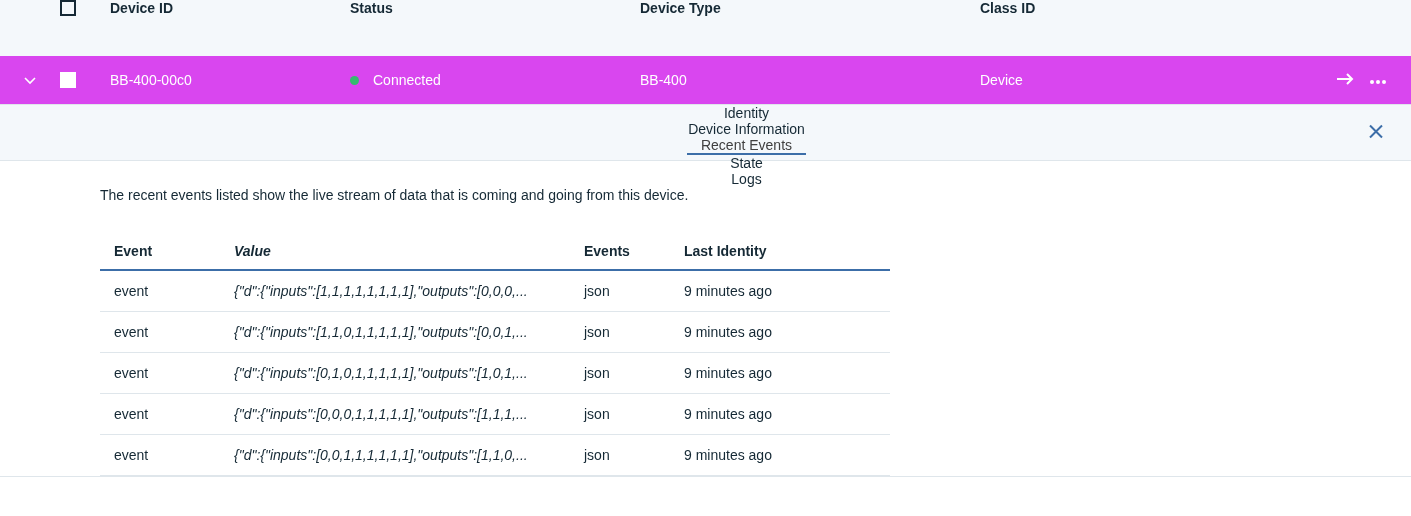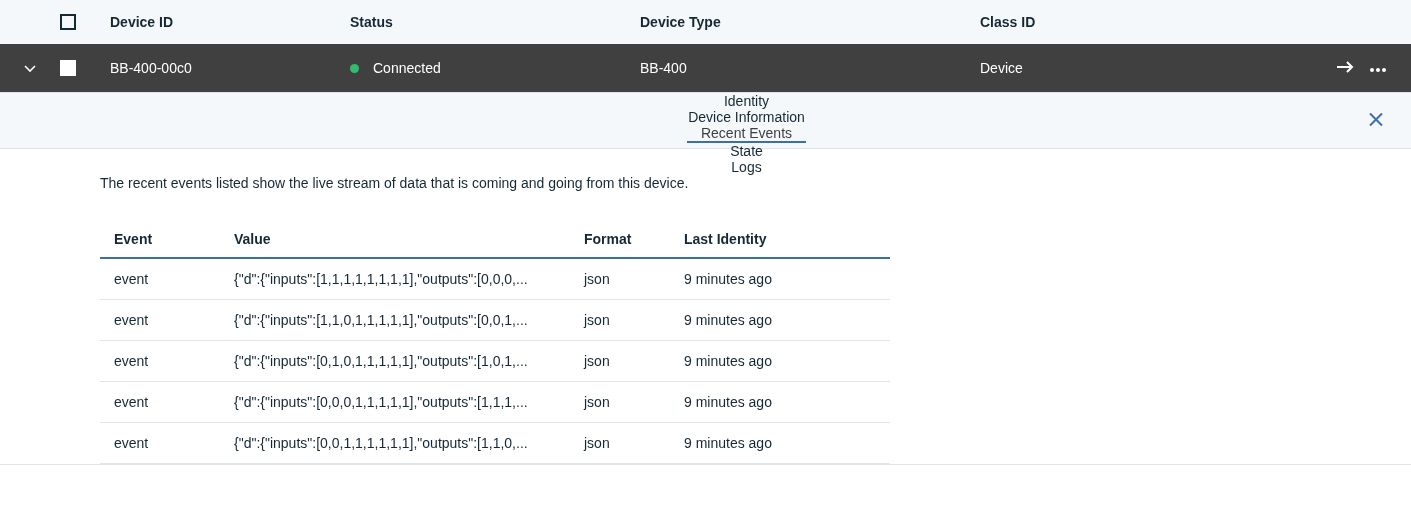--- a/index.html
+++ b/index.html
@@ -6,40 +6,40 @@
   body {
     margin: 0;
     font-family: "Helvetica Neue", Arial, sans-serif;
     font-size: 14px;
     color: #152935;
     background: #ffffff;
     width: 1411px;
   }
   .header-row {
     display: flex;
-    align-items: center;
-    height: 44px;
+    align-items: flex-start;
+    height: 56px;
     background: #f4f8fb;
     padding-left: 24px;
     font-weight: 600;
     color: #152935;
   }
   .col-expand { width: 36px; display:flex; align-items:center; }
   .col-check { width: 50px; display:flex; align-items:center; }
   .col-deviceid { width: 240px; }
   .col-status { width: 290px; display:flex; align-items:center; }
   .col-devicetype { width: 340px; }
   .col-classid { flex:1; }
   .col-actions { width: 90px; display:flex; align-items:center; justify-content:flex-end; padding-right:24px; gap:14px; }
 
   .device-row {
     display: flex;
     align-items: center;
     height: 48px;
-    background: #404040;
+    background: #d946ef;
     color: #ffffff;
     padding-left: 24px;
   }
   .device-row .col-expand svg { fill:#fff; }
   .chevron-down { width:12px; height:12px; }
   .checkbox {
     width:16px; height:16px; border:2px solid #152935; display:inline-block;
   }
   .device-row .checkbox-filled {
     width:16px; height:16px; background:#ffffff; border:2px solid #ffffff; display:inline-block;
@@ -103,21 +103,21 @@
     padding: 10px 14px;
     border-bottom:2px solid #3c6ea8;
   }
   .events-row {
     display:flex;
     padding: 12px 14px;
     border-bottom:1px solid #dfe6eb;
     color:#152935;
   }
   .ecol-event { width:120px; }
-  .ecol-value { width:350px; white-space:nowrap; overflow:hidden; text-overflow:ellipsis; }
+  .ecol-value { width:350px; white-space:nowrap; overflow:hidden; text-overflow:ellipsis;font-style:italic; }
   .ecol-format { width:100px; }
   .ecol-last { flex:1; }
 </style>
 </head>
 <body>
 
 <div class="header-row">
   <div class="col-expand"></div>
   <div class="col-check">
     <span class="checkbox"></span>
@@ -173,21 +173,21 @@
         </svg>
     </span>
   </div>
 
   <div class="description">The recent events listed show the live stream of data that is coming and going from this device.</div>
 
   <div class="events-table">
     <div class="events-header">
       <div class="ecol-event">Event</div>
       <div class="ecol-value">Value</div>
-      <div class="ecol-format">Format</div>
+      <div class="ecol-format">Events</div>
       <div class="ecol-last">Last Identity</div>
     </div>
 
     <div class="events-row">
       <div class="ecol-event">event</div>
       <div class="ecol-value">{"d":{"inputs":[1,1,1,1,1,1,1,1],"outputs":[0,0,0,...</div>
       <div class="ecol-format">json</div>
       <div class="ecol-last">9 minutes ago</div>
     </div>
     <div class="events-row">

